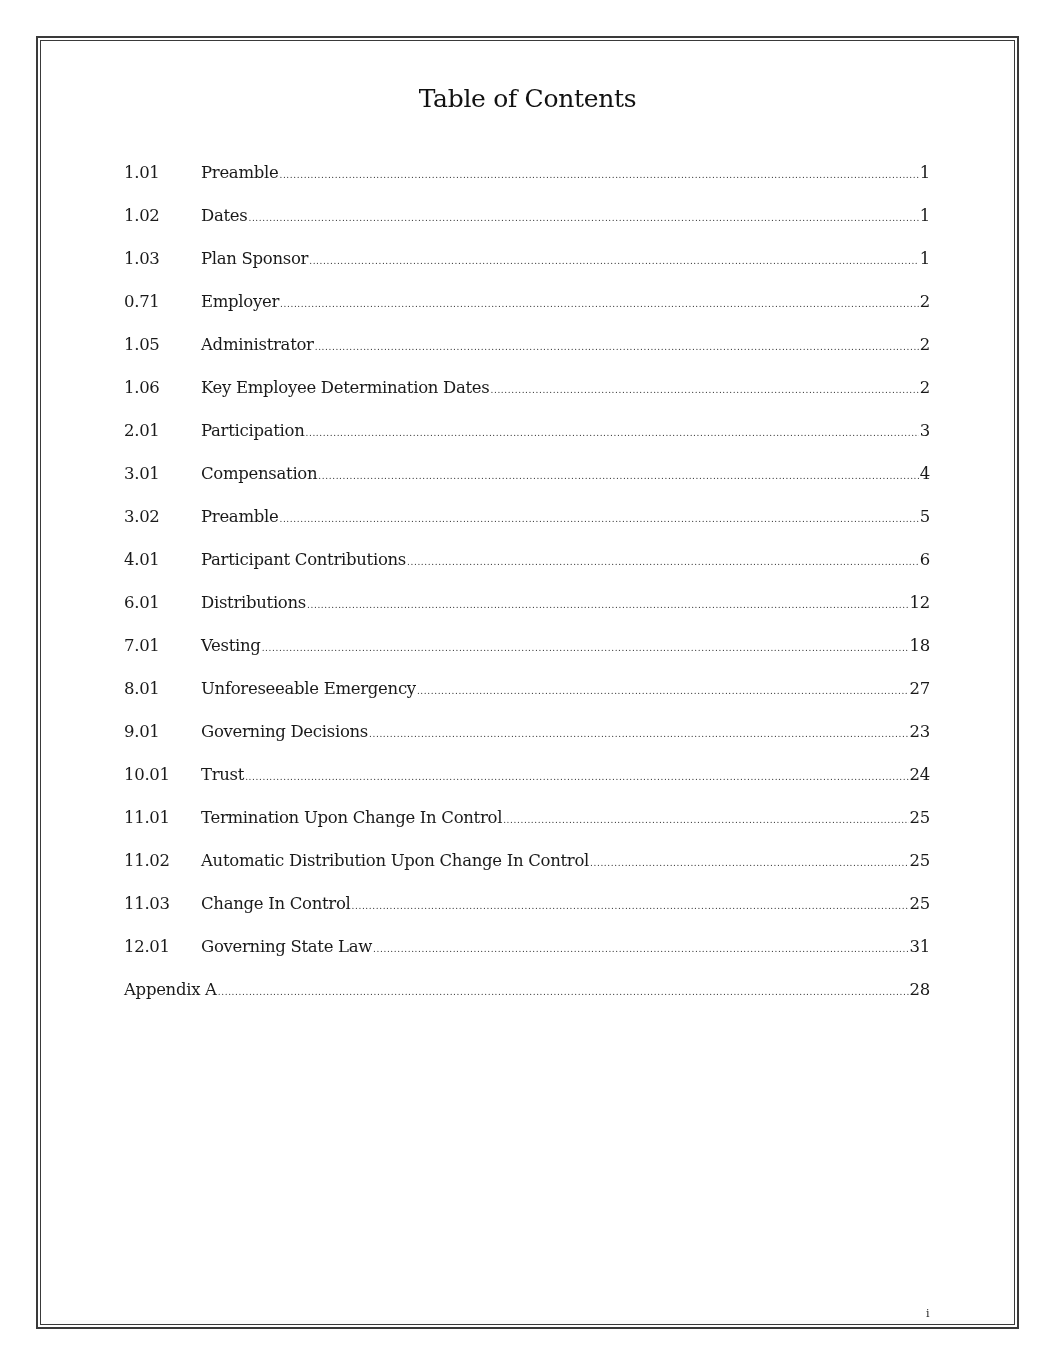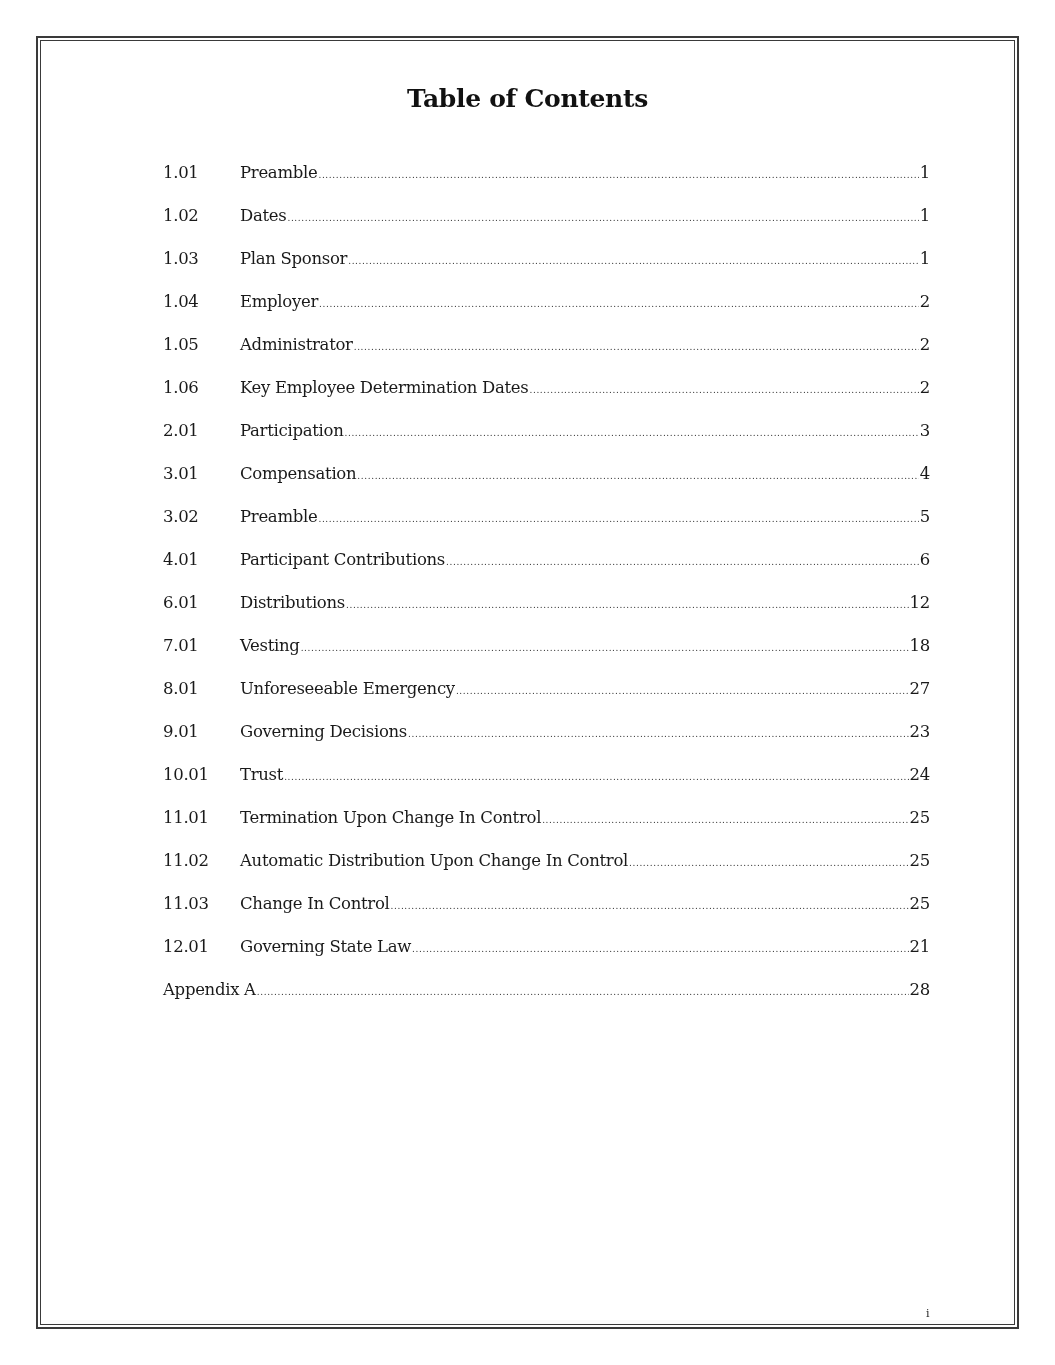--- a/index.html
+++ b/index.html
@@ -3,25 +3,25 @@
 <meta charset="utf-8">
 <style>
   html, body { margin: 0; padding: 0; background: #ffffff; }
   body { width: 1055px; height: 1365px; position: relative; overflow: hidden;
          font-family: "DejaVu Serif", "Liberation Serif", serif; color: #1a1a1a; }
   .frame-outer { position: absolute; left: 36px; top: 36px; width: 983px; height: 1293px;
                  border: 2px solid #3a3a3a; box-sizing: border-box; }
   .frame-inner { position: absolute; left: 40px; top: 40px; width: 975px; height: 1285px;
                  border: 1px solid #3a3a3a; box-sizing: border-box; }
   .title { position: absolute; left: 0; width: 1055px; top: 84px; text-align: center;
-           font-family: "DejaVu Serif", serif; font-weight: bold; font-size: 25px;
+           font-family: "DejaVu Serif", serif; font-weight: normal; font-size: 25px;
            letter-spacing: -0.3px; color: #111; margin: 0; }
   .toc { position: absolute; left: 124px; top: 163px; width: 806px; }
   .toc-row { display: flex; align-items: baseline; height: 43px; font-size: 16.5px;
-             letter-spacing: -0.3px; font-family: "DejaVu Serif", serif; margin-left: 39px; }
+             letter-spacing: -0.3px; font-family: "DejaVu Serif", serif; }
   .num { width: 77px; flex: 0 0 77px; }
   .label { white-space: nowrap; }
   .leader { flex: 1 1 auto; overflow: hidden; white-space: nowrap; margin: 0 1px;
             font-size: 9px; letter-spacing: 0.6px; color: #333; }
   .leader::before { content: "........................................................................................................................................................................................................................................................................................................................................................................................................................................................."; }
   .page { white-space: nowrap; text-align: right; }
   .footer-left { position: absolute; left: 124px; top: 1381px; font-size: 11px;
                  font-family: Liberation Serif, serif; color: #222; }
   .footer-right { position: absolute; left: 926px; top: 1307px; font-size: 11px;
                   font-family: "DejaVu Serif", serif; color: #222; }
@@ -48,21 +48,21 @@
       <span class="leader"></span>
       <span class="page">1</span>
     </div>
     <div class="toc-row">
       <span class="num">1.03</span>
       <span class="label">Plan Sponsor</span>
       <span class="leader"></span>
       <span class="page">1</span>
     </div>
     <div class="toc-row">
-      <span class="num">1.04</span>
+      <span class="num">0.71</span>
       <span class="label">Employer</span>
       <span class="leader"></span>
       <span class="page">2</span>
     </div>
     <div class="toc-row">
       <span class="num">1.05</span>
       <span class="label">Administrator</span>
       <span class="leader"></span>
       <span class="page">2</span>
     </div>
@@ -141,21 +141,21 @@
     <div class="toc-row">
       <span class="num">11.03</span>
       <span class="label">Change In Control</span>
       <span class="leader"></span>
       <span class="page">25</span>
     </div>
     <div class="toc-row">
       <span class="num">12.01</span>
       <span class="label">Governing State Law</span>
       <span class="leader"></span>
-      <span class="page">21</span>
+      <span class="page">31</span>
     </div>
     <div class="toc-row">
       <span class="label">Appendix A</span>
       <span class="leader"></span>
       <span class="page">28</span>
     </div>
   </div>
 
 <div class="footer-left">April 2021</div>
 <div class="footer-right">i</div>

